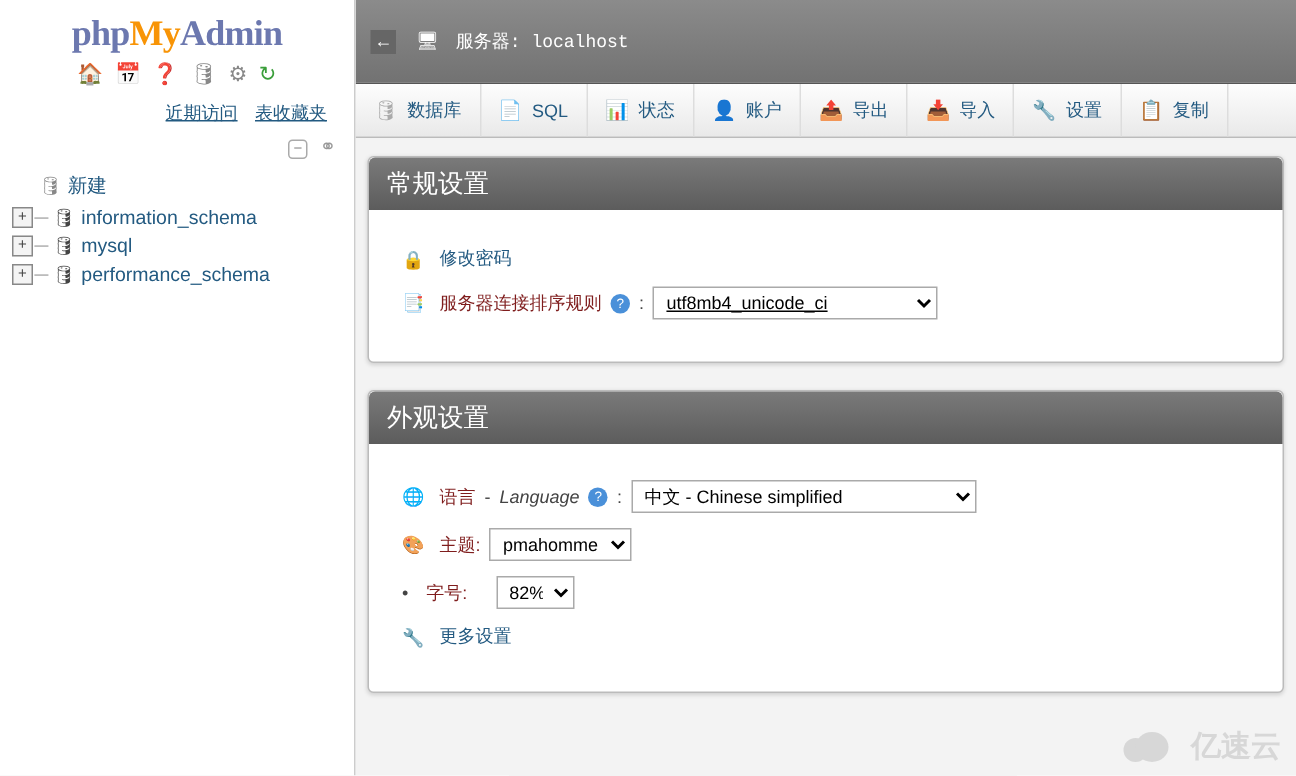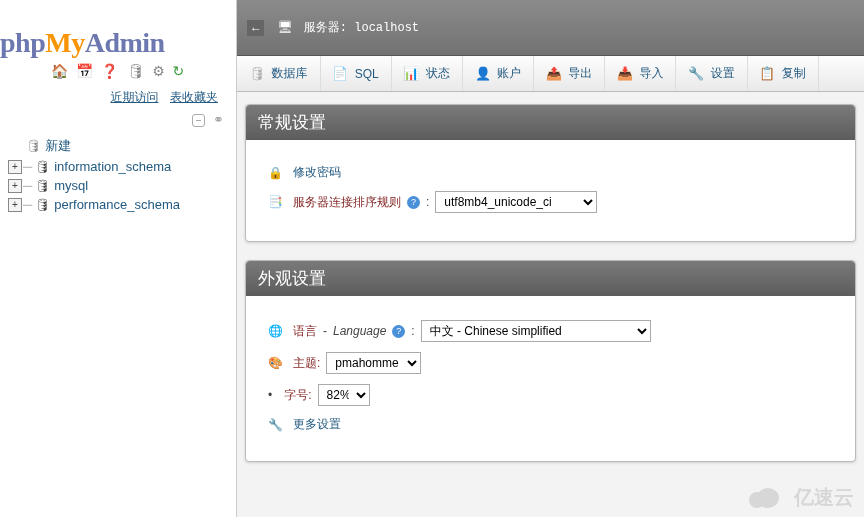--- a/index.html
+++ b/index.html
@@ -1,20 +1,20 @@
 <!DOCTYPE html>
 <html><head>
 <meta charset="utf-8">
 <style>
   * { box-sizing: border-box; margin: 0; padding: 0; }
   body { font-family: sans-serif; font-size: 13px; background: #fff; color: #444; width: 864px; height: 517px; overflow: hidden; position: relative; }
   
   
   .sidebar { width: 237px; height: 517px; float: left; background: #fff; border-right: 1px solid #ccc; position: relative; }
-  .logo { padding: 27px 0 4px; font-family: Georgia, serif; font-size: 28px; font-weight: bold; letter-spacing: -0.5px; }
+  .logo { text-align: center; padding: 10px 0 4px; font-family: Georgia, serif; font-size: 24px; font-weight: bold; letter-spacing: -0.5px; }
   .logo .php { color: #6c78af; }
   .logo .my { color: #f89406; }
   .logo .admin { color: #6c78af; }
   .logo-icons { text-align: center; padding-bottom: 6px; }
   .logo-icons span { margin: 0 2px; cursor: pointer; font-size: 14px; }
   .sidebar-tabs { padding: 4px 10px; text-align: right; }
   .sidebar-tabs span { margin-right: 8px; color: #235a81; cursor: pointer; text-decoration: underline; font-size: 12px; }
   .sidebar-collapse { text-align: right; padding: 2px 12px; color: #888; }
   .tree { padding: 6px 8px; }
   .tree-item { display: flex; align-items: center; padding: 2px 0; }
@@ -39,24 +39,24 @@
   .panel { background: #fff; border: 1px solid #bbb; border-radius: 4px; margin-bottom: 18px; box-shadow: 0 1px 3px rgba(0,0,0,0.15); }
   .panel-header { background: linear-gradient(#7a7a7a,#5c5c5c); color: #fff; padding: 6px 12px; font-size: 17px; border-radius: 4px 4px 0 0; }
   .panel-body { padding: 14px 22px 18px; }
   .row { margin: 10px 0; display: flex; align-items: center; gap: 6px; font-size: 12px; }
   .row .row-icon { margin-right: 4px; }
   .row a.link { color: #235a81; text-decoration: none; cursor: pointer; }
   .row .label { color: #7f1d1d; }
   .row .italic { font-style: italic; }
   .help-icon { display: inline-block; width: 13px; height: 13px; border-radius: 50%; background: #4a90d9; color: #fff; font-size: 9px; line-height: 13px; text-align: center; cursor: pointer; }
   select { border: 1px solid #aaa; padding: 2px 4px; font-size: 12px; background: #fff; height: 22px; }
-  .select-wide { width: 162px; }
+  .select-wide { width: 190px; text-decoration: underline; }
   .select-lang { width: 230px; }
   .select-theme { width: 95px; }
-  .select-zoom { width: 52px; }
+  .select-zoom { width: 52px; margin-left: 13px; }
   .bullet { margin-right: 6px; }
   
   .watermark { position: absolute; right: 10px; bottom: 6px; color: #d7d7d7; font-size: 20px; font-weight: bold; display: flex; align-items: center; gap: 13px; }
   .watermark .cloud { width: 34px; height: 22px; position: relative; }
   .watermark .cloud::before, .watermark .cloud::after { content:''; position:absolute; background:#d7d7d7; border-radius:50%; }
   .watermark .cloud::before { width:16px; height:16px; left:2px; top:5px; }
   .watermark .cloud::after { width:22px; height:20px; left:10px; top:1px; }
 </style>
 </head>
 <body>

